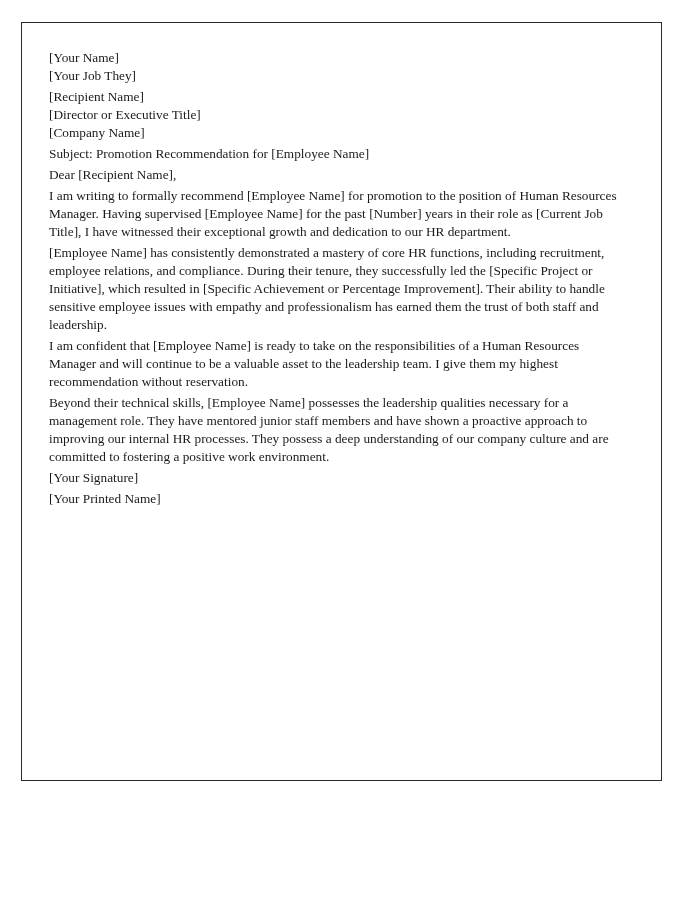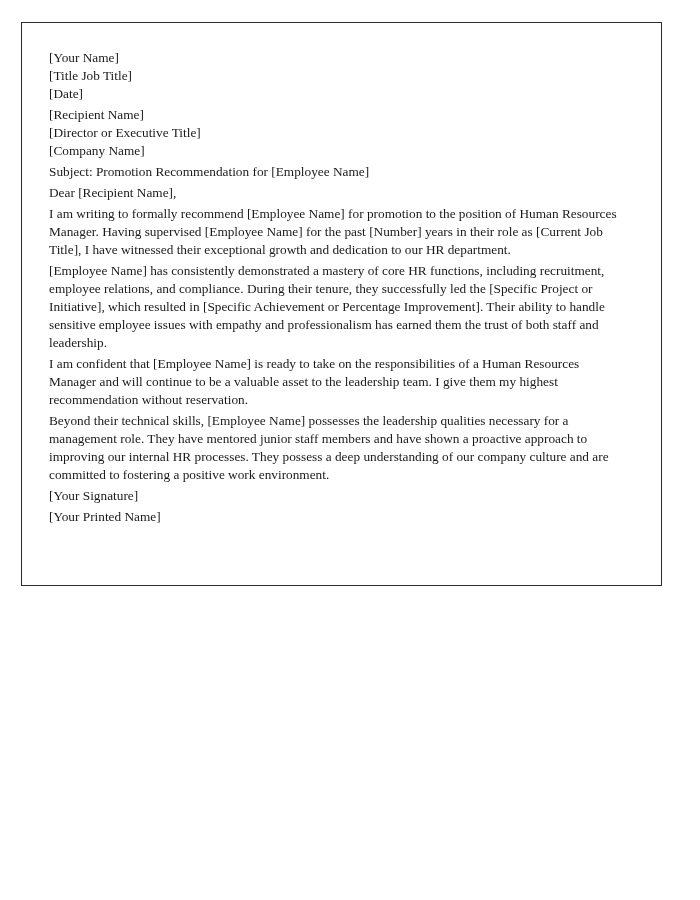--- a/index.html
+++ b/index.html
@@ -14,21 +14,21 @@
     font-family: "Liberation Serif", "DejaVu Serif", serif;
     color: #1a1a1a;
     overflow: hidden;
   }
 
   .page-sheet {
     position: absolute;
     left: 21px;
     top: 22px;
     width: 641px;
-    height: 564px;
+    height: 759px;
     box-sizing: border-box;
     border: 1.3px solid #2b2b2b;
     background: #ffffff;
   }
 
   .letter-body {
     position: absolute;
     left: 27px;
     top: 26px;
     width: 576px;
@@ -58,22 +58,21 @@
   }
 </style>
 </head>
 <body>
 
 <div class="page-sheet">
   <div class="letter-body">
 
     <div class="block">
       <span class="addr-line">[Your Name]</span>
-      <span class="addr-line">[Title Job Title]</span>
-      <span class="addr-line">[Date]</span>
+      <span class="addr-line">[Your Job They]</span>
     </div>
 
     <div class="block">
       <span class="addr-line">[Recipient Name]</span>
       <span class="addr-line">[Director or Executive Title]</span>
       <span class="addr-line">[Company Name]</span>
     </div>
 
     <div class="block">Subject: Promotion Recommendation for [Employee Name]</div>
 

